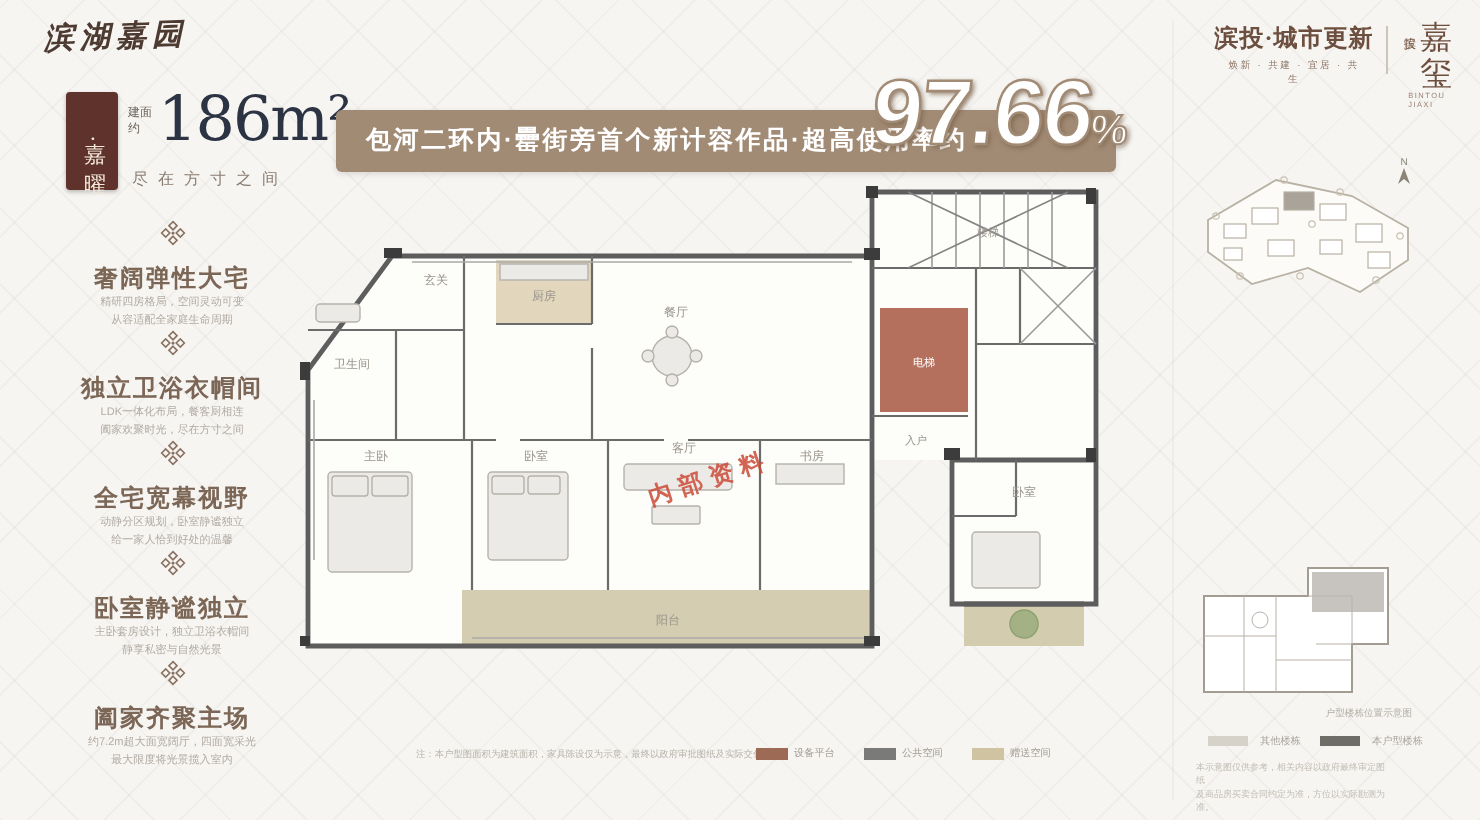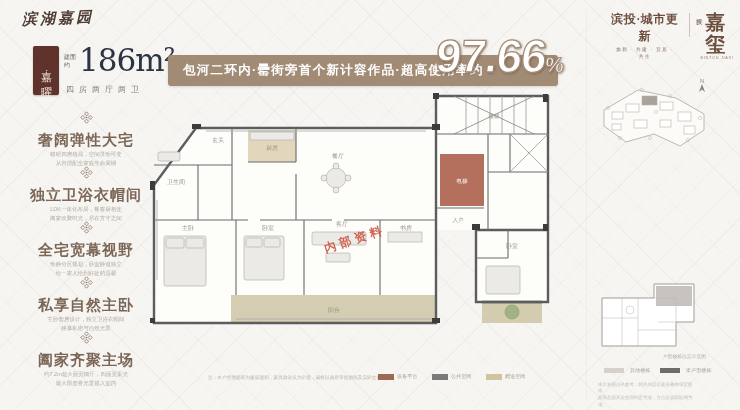--- a/index.html
+++ b/index.html
@@ -16,39 +16,39 @@
   .brand-logo{position:absolute;left:22px;top:9px;font-family:"DejaVu Serif",serif;font-style:italic;font-weight:bold;font-size:15px;letter-spacing:3px;color:#4d3b31;transform:rotate(-2deg);}
   
   .unit-badge{position:absolute;left:33px;top:46px;width:26px;height:49px;background:#5f332c;border-radius:2px;color:#f3e8da;display:flex;align-items:center;justify-content:center;writing-mode:vertical-rl;text-orientation:upright;font-size:11px;letter-spacing:2px;font-family:"Liberation Serif",serif;box-shadow:0 1px 2px rgba(0,0,0,.25);}
   .area-row{position:absolute;left:64px;top:45px;display:flex;align-items:flex-end;}
   .area-prefix{width:13px;font-size:6px;line-height:1.35;color:#6c635a;margin:0 2px 7px 0;}
   .area-value{font-family:"DejaVu Serif",serif;font-size:31px;line-height:1;color:#2c3444;letter-spacing:-1px;}
   .layout-text{position:absolute;left:66px;top:84px;font-size:8px;letter-spacing:5px;color:#8a7d72;}
   
   .features{position:absolute;left:27px;top:110px;width:118px;}
   .feature{height:55px;text-align:center;}
-  .f-title{font-size:15px;font-weight:bold;color:#7c6757;letter-spacing:1px;margin-top:3px;}
+  .f-title{font-size:12px;font-weight:bold;color:#7c6757;letter-spacing:1px;margin-top:3px;}
   .f-desc{font-size:6px;color:#b2aba3;line-height:1.5;transform:scale(.92);transform-origin:50% 0;}
   
   .banner{position:absolute;left:168px;top:55px;width:390px;height:31px;background:#a28b75;border-radius:3px;display:flex;align-items:center;padding-left:15px;box-sizing:border-box;color:#fff;font-size:12.5px;font-weight:bold;letter-spacing:1.3px;box-shadow:0 1px 3px rgba(0,0,0,.12);}
   .banner-number{position:absolute;left:436px;top:33px;line-height:1;font-weight:800;font-size:46px;color:#fff;letter-spacing:-1px;transform:skewX(-6deg);-webkit-text-stroke:1.3px #a28b75;text-shadow:1px 2px 2px rgba(122,98,76,.55),2px 0 2px rgba(122,98,76,.4);z-index:3;}
   .banner-number .pct{font-size:21px;-webkit-text-stroke:1px #a28b75;}
   
   .floorplan{position:absolute;left:136px;top:90px;width:424px;height:266px;}
   .watermark{position:absolute;left:323px;top:231px;transform:rotate(-18deg);color:#cc4b38;font-size:12px;font-weight:bold;letter-spacing:4px;opacity:.85;z-index:4;}
   
   .logo-row{position:absolute;left:606px;top:11px;display:flex;align-items:flex-start;}
   .logo-left{width:90px;text-align:center;color:#6d4f3f;}
   .logo-left .t{font-size:12px;font-weight:bold;letter-spacing:.5px;font-family:"Liberation Serif",serif;}
   .logo-left .s{font-size:6px;letter-spacing:1.5px;color:#8d7565;transform:scale(.8);transform-origin:50% 0;margin-top:1px;}
   .logo-divider{width:1px;height:24px;background:#cdc4b8;margin:2px 5px 0 5px;}
   .logo-right{display:flex;flex-direction:column;align-items:center;color:#6d4f3f;}
   .lr-top{display:flex;align-items:flex-start;}
   .lr-prefix{writing-mode:vertical-rl;text-orientation:upright;font-size:6px;letter-spacing:1px;margin:2px 2px 0 0;color:#7d5f4e;}
-  .lr-name{font-size:20px;font-weight:bold;font-family:"Liberation Serif",serif;letter-spacing:1px;line-height:1.1;}
+  .lr-name{font-size:16px;font-weight:normal;font-family:"Liberation Serif",serif;letter-spacing:1px;line-height:1.1;}
   .lr-sub{font-size:5px;letter-spacing:1px;color:#9a8272;transform:scale(.75);transform-origin:50% 0;}
   
   .siteplan{position:absolute;left:596px;top:76px;width:118px;height:92px;}
   .keyplan{position:absolute;left:598px;top:278px;width:108px;height:74px;}
   .kp-caption{position:absolute;left:598px;top:353px;width:108px;text-align:right;font-size:6px;color:#b3ada5;transform:scale(.8);transform-origin:100% 0;}
   .sb-legend{position:absolute;left:604px;top:366px;display:flex;align-items:center;gap:6px;}
   .sb-legend .sw{width:20px;height:5px;}
   .sw-light{background:#d6d2ca;}
   .sw-dark{background:#6f6d68;}
   .sb-legend .lb{font-size:6px;color:#aaa49c;transform:scale(.85);transform-origin:0 50%;}
@@ -73,21 +73,21 @@
 
   <div class="brand-logo">滨湖嘉园</div>
 
   <div class="unit-badge">
     <span>嘉·曜</span>
   </div>
   <div class="area-row">
     <div class="area-prefix">建面约</div>
     <div class="area-value">186m²</div>
   </div>
-  <div class="layout-text">四房两厅两卫</div>
+  <div class="layout-text">尽在方寸之间</div>
 
   <div class="features">
     <div class="feature">
       <svg width="13" height="13" viewBox="0 0 16 16">
           <g fill="none" stroke="#8a7160" stroke-width="1">
             <path d="M8 1 L10.5 3.5 L8 6 L5.5 3.5 Z"></path>
             <path d="M8 10 L10.5 12.5 L8 15 L5.5 12.5 Z"></path>
             <path d="M1 8 L3.5 5.5 L6 8 L3.5 10.5 Z"></path>
             <path d="M15 8 L12.5 5.5 L10 8 L12.5 10.5 Z"></path>
             <circle cx="8" cy="8" r="1" fill="#8a7160" stroke="none"></circle>
@@ -128,21 +128,21 @@
     <div class="feature">
       <svg width="13" height="13" viewBox="0 0 16 16">
           <g fill="none" stroke="#8a7160" stroke-width="1">
             <path d="M8 1 L10.5 3.5 L8 6 L5.5 3.5 Z"></path>
             <path d="M8 10 L10.5 12.5 L8 15 L5.5 12.5 Z"></path>
             <path d="M1 8 L3.5 5.5 L6 8 L3.5 10.5 Z"></path>
             <path d="M15 8 L12.5 5.5 L10 8 L12.5 10.5 Z"></path>
             <circle cx="8" cy="8" r="1" fill="#8a7160" stroke="none"></circle>
           </g>
         </svg>
-      <div class="f-title">私享自然主卧</div>
+      <div class="f-title">卧室静谧独立</div>
       <div class="f-desc">主卧套房设计，独立卫浴衣帽间</div>
       <div class="f-desc">静享私密与自然光景</div>
     </div>
     <div class="feature">
       <svg width="13" height="13" viewBox="0 0 16 16">
           <g fill="none" stroke="#8a7160" stroke-width="1">
             <path d="M8 1 L10.5 3.5 L8 6 L5.5 3.5 Z"></path>
             <path d="M8 10 L10.5 12.5 L8 15 L5.5 12.5 Z"></path>
             <path d="M1 8 L3.5 5.5 L6 8 L3.5 10.5 Z"></path>
             <path d="M15 8 L12.5 5.5 L10 8 L12.5 10.5 Z"></path>

